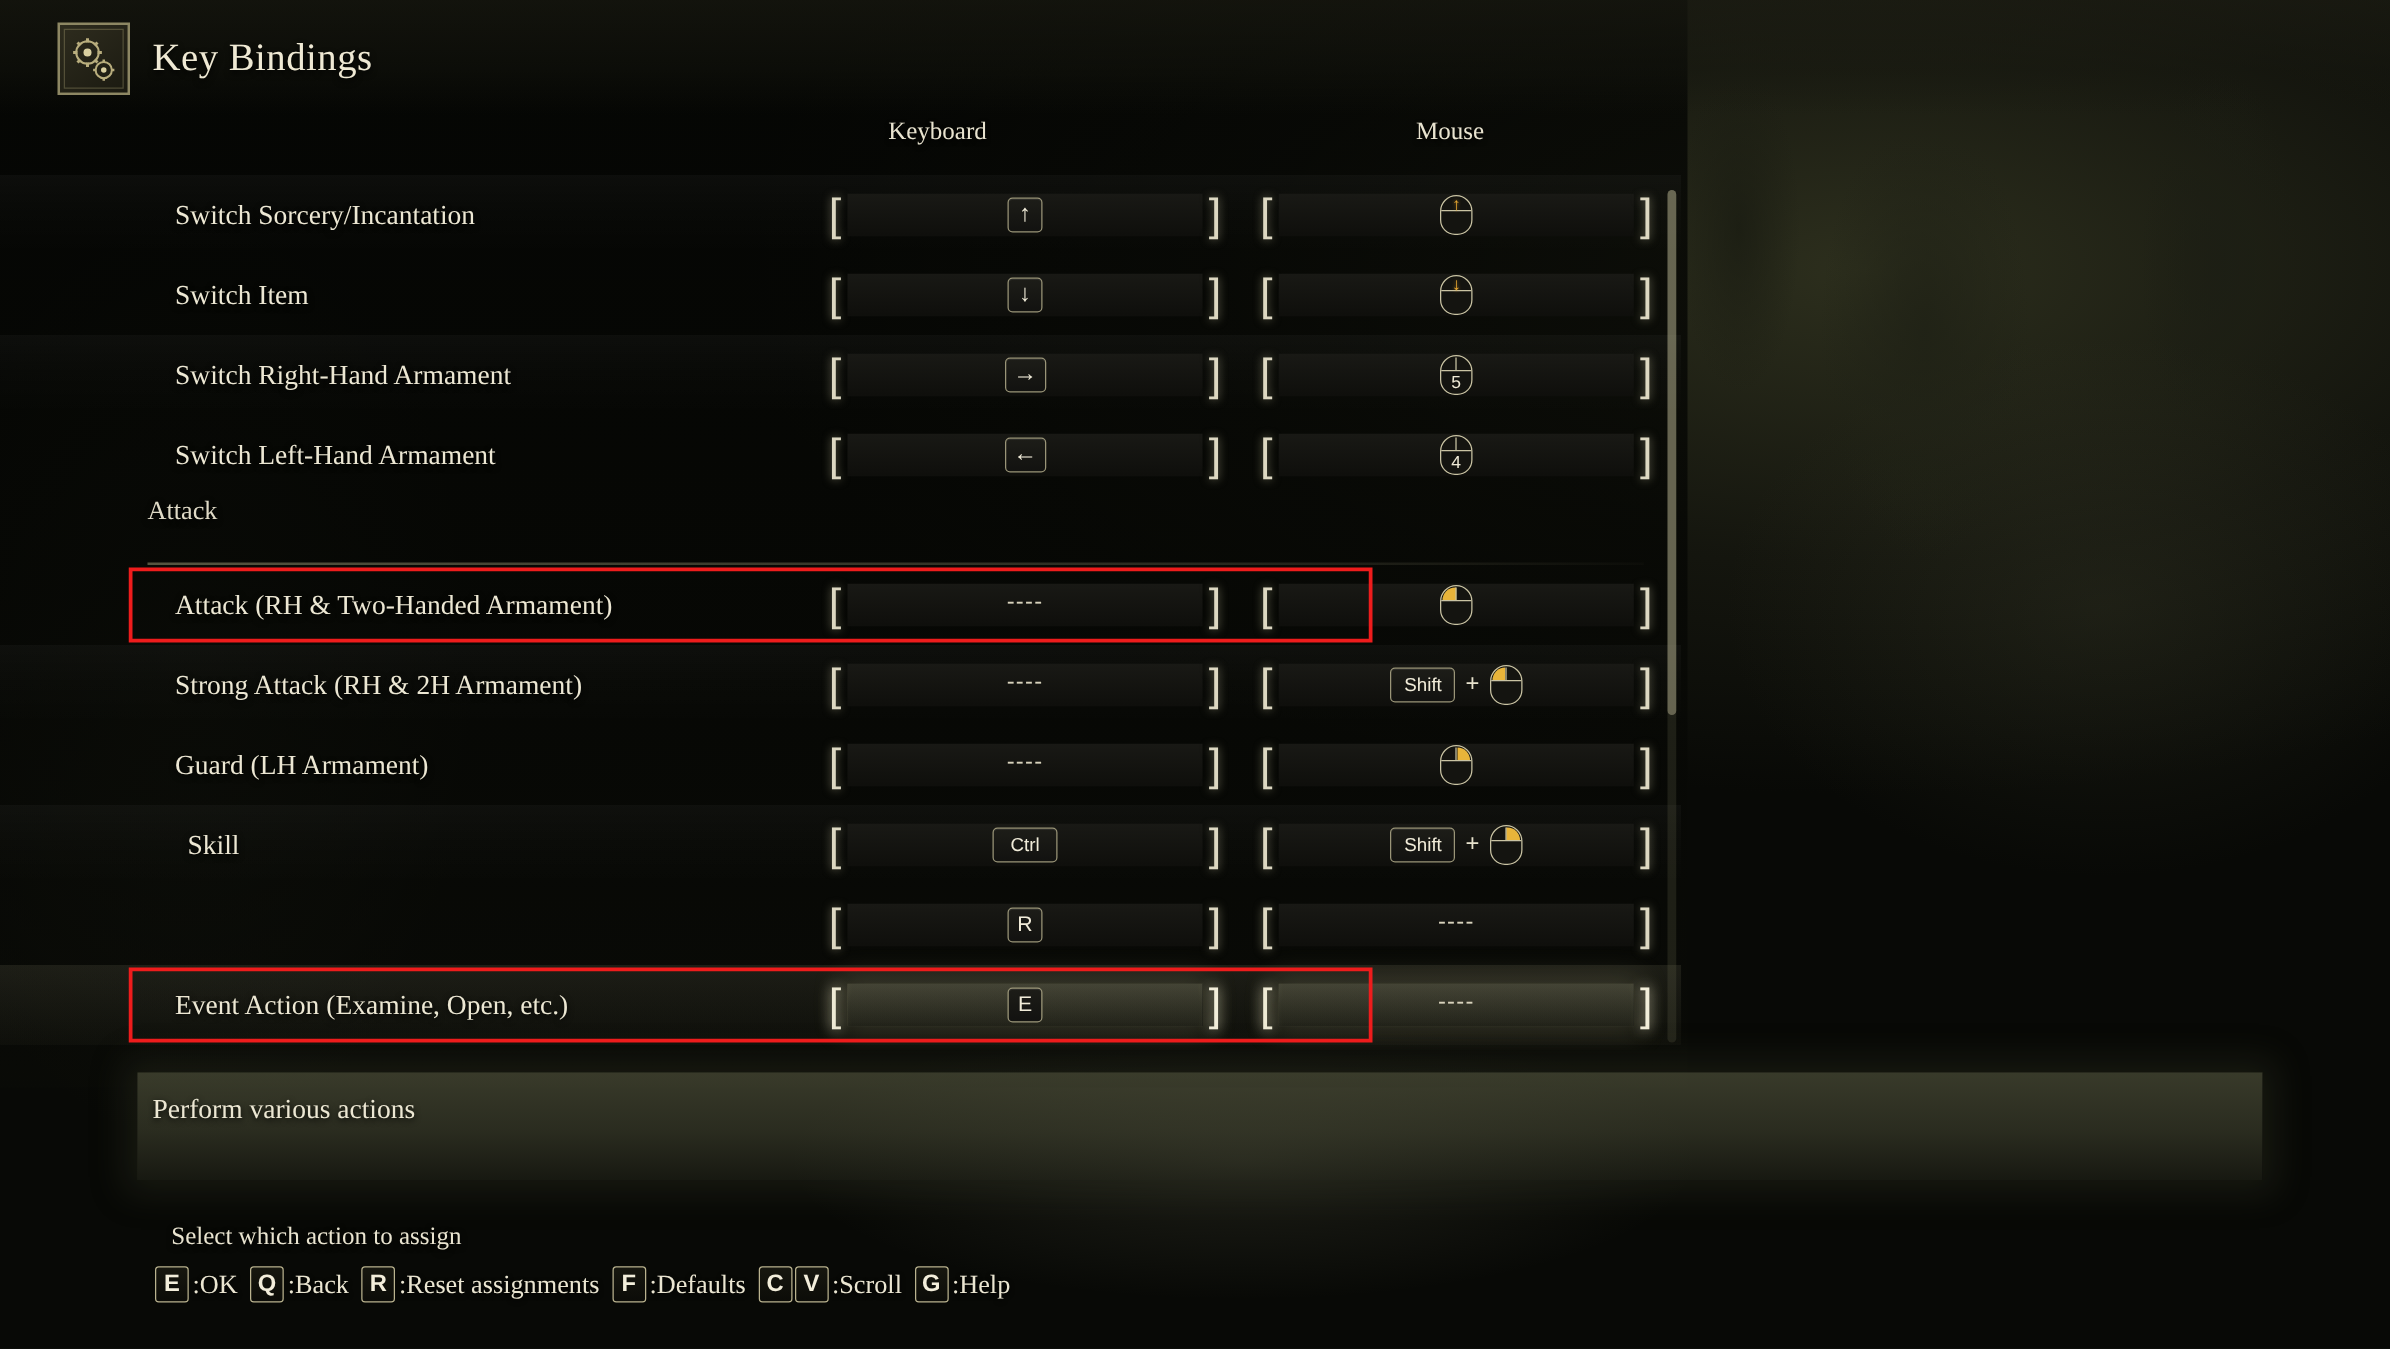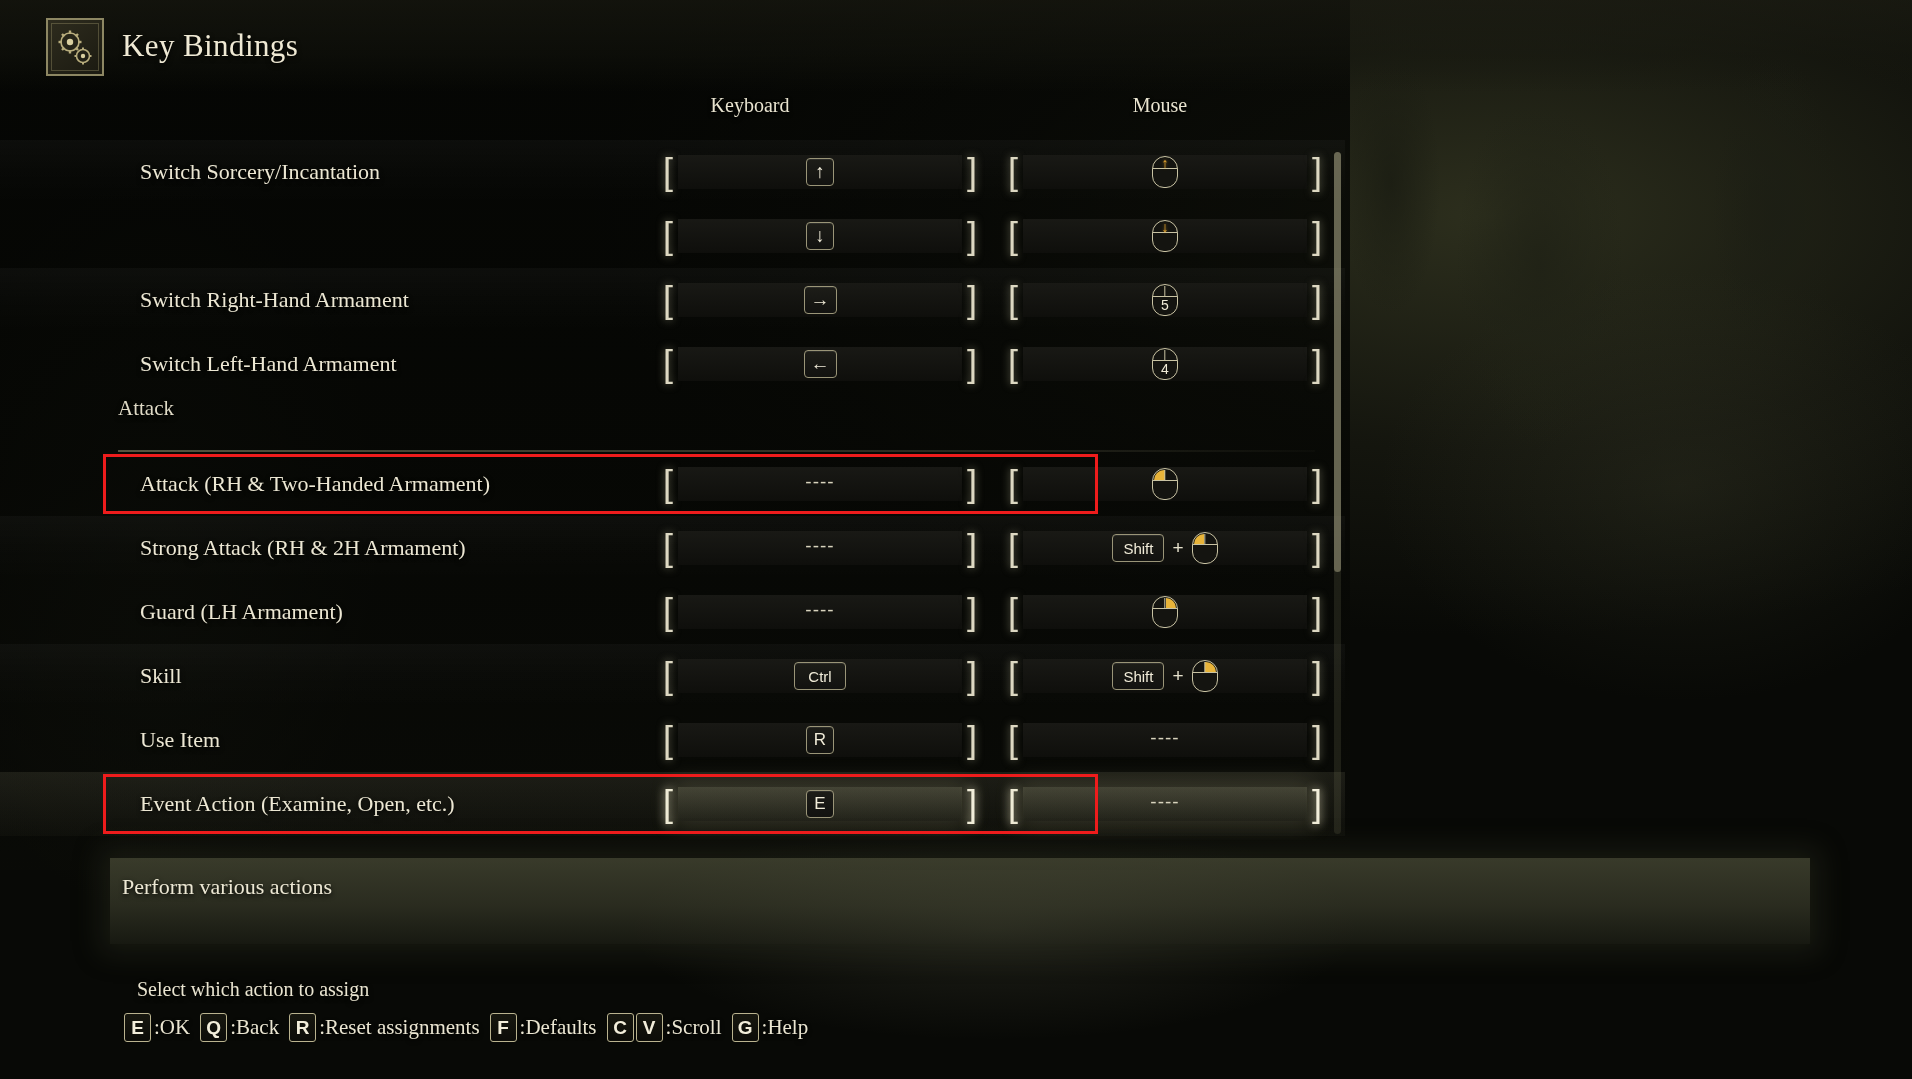--- a/index.html
+++ b/index.html
@@ -356,20 +356,21 @@
           <div class="binding-box">
             <span class="mouse-ico">
               <span class="mdivide"></span>
               <span class="wheel-arrow">↑</span>
             </span>
           </div>
           <span class="bracket">]</span>
         </div>
       </div>
       <div class="row" style="position: absolute; left: 0px; top: 64px; width: 1345px;">
+        <div class="row-label">Switch Item</div>
         <div class="cell kb">
           <span class="bracket">[</span>
           <div class="binding-box">
             <span class="keycap arrow">↓</span>
           </div>
           <span class="bracket">]</span>
         </div>
         <div class="cell mouse">
           <span class="bracket">[</span>
           <div class="binding-box">
@@ -482,21 +483,21 @@
           <span class="bracket">[</span>
           <div class="binding-box">
             <span class="mouse-ico rmb">
               <span class="mdivide"></span>
               <span class="mstem"></span>
             </span>
           </div>
           <span class="bracket">]</span>
         </div>
       </div>
-      <div class="row stripe" style="position: absolute; left: 0px; top: 504px; width: 1345px;">
+      <div class="row stripe" style="position: absolute; left: 0px; top: 504px; width: 1345px; padding-left: 10px;">
         <div class="row-label">Skill</div>
         <div class="cell kb">
           <span class="bracket">[</span>
           <div class="binding-box">
             <span class="keycap wide">Ctrl</span>
           </div>
           <span class="bracket">]</span>
         </div>
         <div class="cell mouse">
           <span class="bracket">[</span>
@@ -505,21 +506,20 @@
             <span class="plus">+</span>
             <span class="mouse-ico rmb">
               <span class="mdivide"></span>
               <span class="mstem"></span>
             </span>
           </div>
           <span class="bracket">]</span>
         </div>
       </div>
       <div class="row" style="position: absolute; left: 0px; top: 568px; width: 1345px;">
-        <div class="row-label">Use Item</div>
         <div class="cell kb">
           <span class="bracket">[</span>
           <div class="binding-box">
             <span class="keycap">R</span>
           </div>
           <span class="bracket">]</span>
         </div>
         <div class="cell mouse">
           <span class="bracket">[</span>
           <div class="binding-box">

